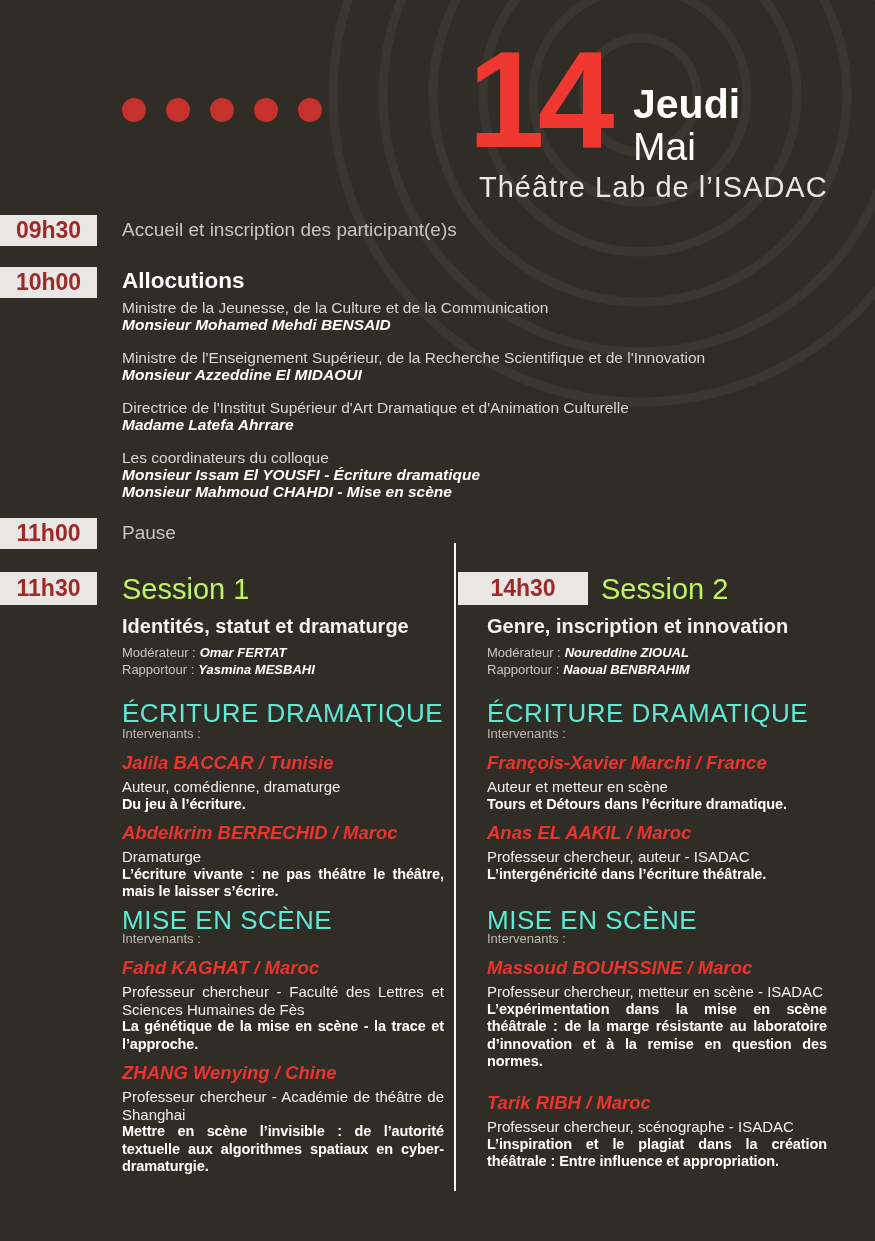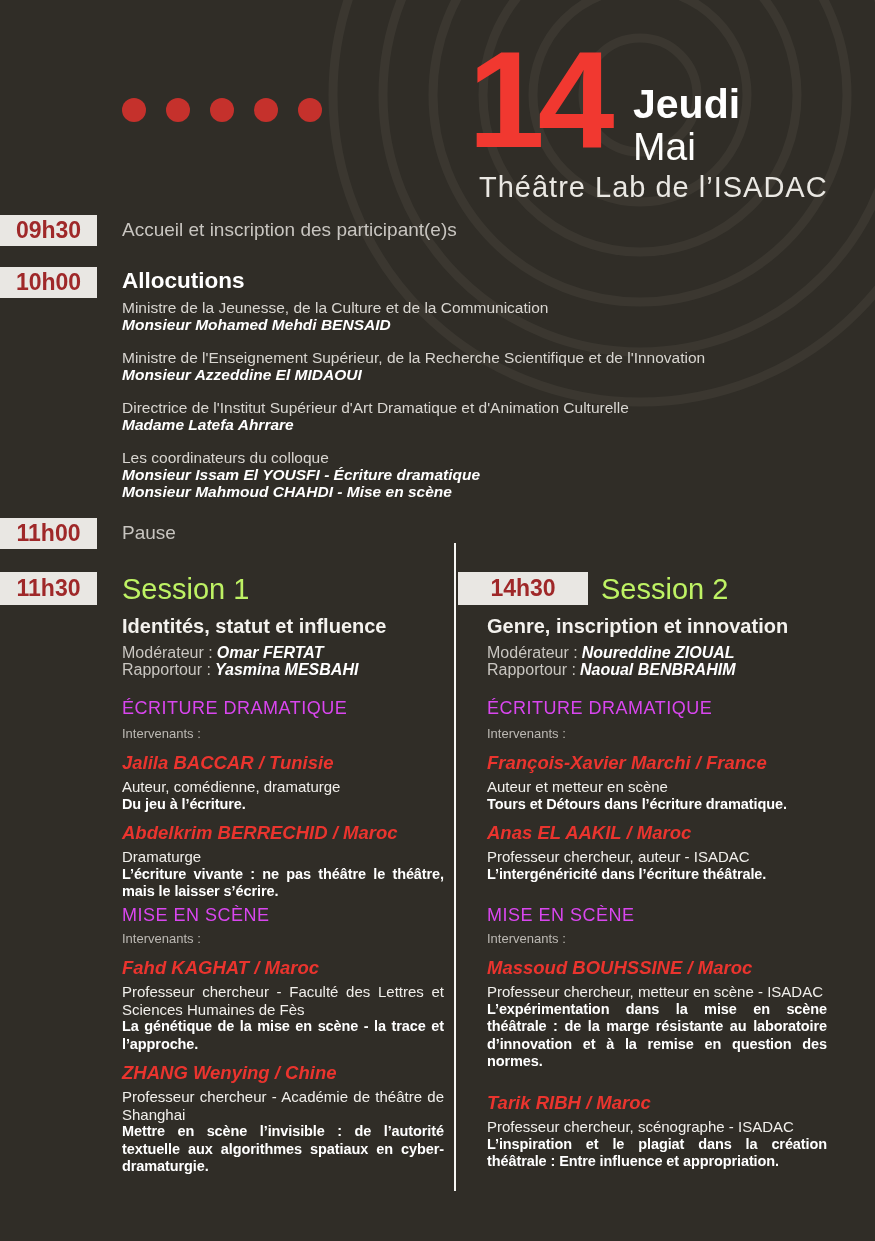--- a/index.html
+++ b/index.html
@@ -40,32 +40,32 @@
   .alloc-entry{margin-bottom:16px;}
   .alloc-entry .role{font-size:15.5px;line-height:17px;color:#d9d6d1;font-weight:400;}
   .alloc-entry .pname{font-size:15.5px;line-height:17px;color:#fff;font-weight:bold;font-style:italic;}
 
   .session-label{position:absolute;font-size:29px;font-weight:300;color:#bef264;}
   .s1-label{left:122px;top:573px;}
   .s2-label{left:601px;top:573px;}
   .theme{position:absolute;font-size:20px;font-weight:bold;color:#f4f2ee;}
   .s1-theme{left:122px;top:615px;}
   .s2-theme{left:487px;top:615px;}
-  .crew{position:absolute;font-size:16px;line-height:17px;}
+  .crew{position:absolute;font-size:13px;line-height:17px;}
   .crew .lbl{color:#c9c6c1;font-weight:300;}
   .crew .nm{color:#fff;font-weight:bold;font-style:italic;margin-left:4px;}
   .s1-mod{left:122px;top:644px;} .s1-rap{left:122px;top:661px;}
   .s2-mod{left:487px;top:644px;} .s2-rap{left:487px;top:661px;}
 
   .divider{position:absolute;left:454px;top:543px;width:2px;height:648px;background:#f7f6f3;}
 
   .colblock{position:absolute;}
   .lc{left:122px;width:322px;}
   .rc{left:487px;width:340px;}
-  .block-heading{font-size:18px;font-weight:500;letter-spacing:.5px;color:#d946ef;}
+  .block-heading{font-size:26px;font-weight:500;letter-spacing:.5px;color:#5eead4;}
   .intervenants{font-size:13px;font-weight:300;color:#bcb9b4;}
   .speaker .sname{font-size:18.5px;line-height:21px;font-weight:bold;font-style:italic;color:#ea342e;margin-bottom:5px;}
   .speaker .srole{font-size:15px;line-height:17.5px;color:#f1efeb;text-align:justify;}
   .speaker .stalk{font-size:14.5px;line-height:17.5px;font-weight:bold;color:#fff;text-align:justify;letter-spacing:-0.1px;}
 
   
   .t-ecr{top:698px;} .t-ecr-i{top:726px;}
   .t-sp1{top:752px;} .t-sp2{top:822px;}
   .t-mes{top:905px;} .t-mes-i{top:931px;}
   .t-sp3{top:957px;}
@@ -126,21 +126,21 @@
   </div>
 
   <div class="badge b-1100">11h00</div>
   <div class="row-label pause">Pause</div>
 
   <div class="badge b-1130">11h30</div>
   <div class="session-label s1-label">Session 1</div>
   <div class="badge b-1430">14h30</div>
   <div class="session-label s2-label">Session 2</div>
 
-  <div class="theme s1-theme">Identités, statut et influence</div>
+  <div class="theme s1-theme">Identités, statut et dramaturge</div>
   <div class="theme s2-theme">Genre, inscription et innovation</div>
 
   <div class="crew s1-mod">
     <span class="lbl">Modérateur :</span><span class="nm">Omar FERTAT</span>
   </div>
   <div class="crew s1-rap">
     <span class="lbl">Rapportour :</span><span class="nm">Yasmina MESBAHI</span>
   </div>
   <div class="crew s2-mod">
     <span class="lbl">Modérateur :</span><span class="nm">Noureddine ZIOUAL</span>

